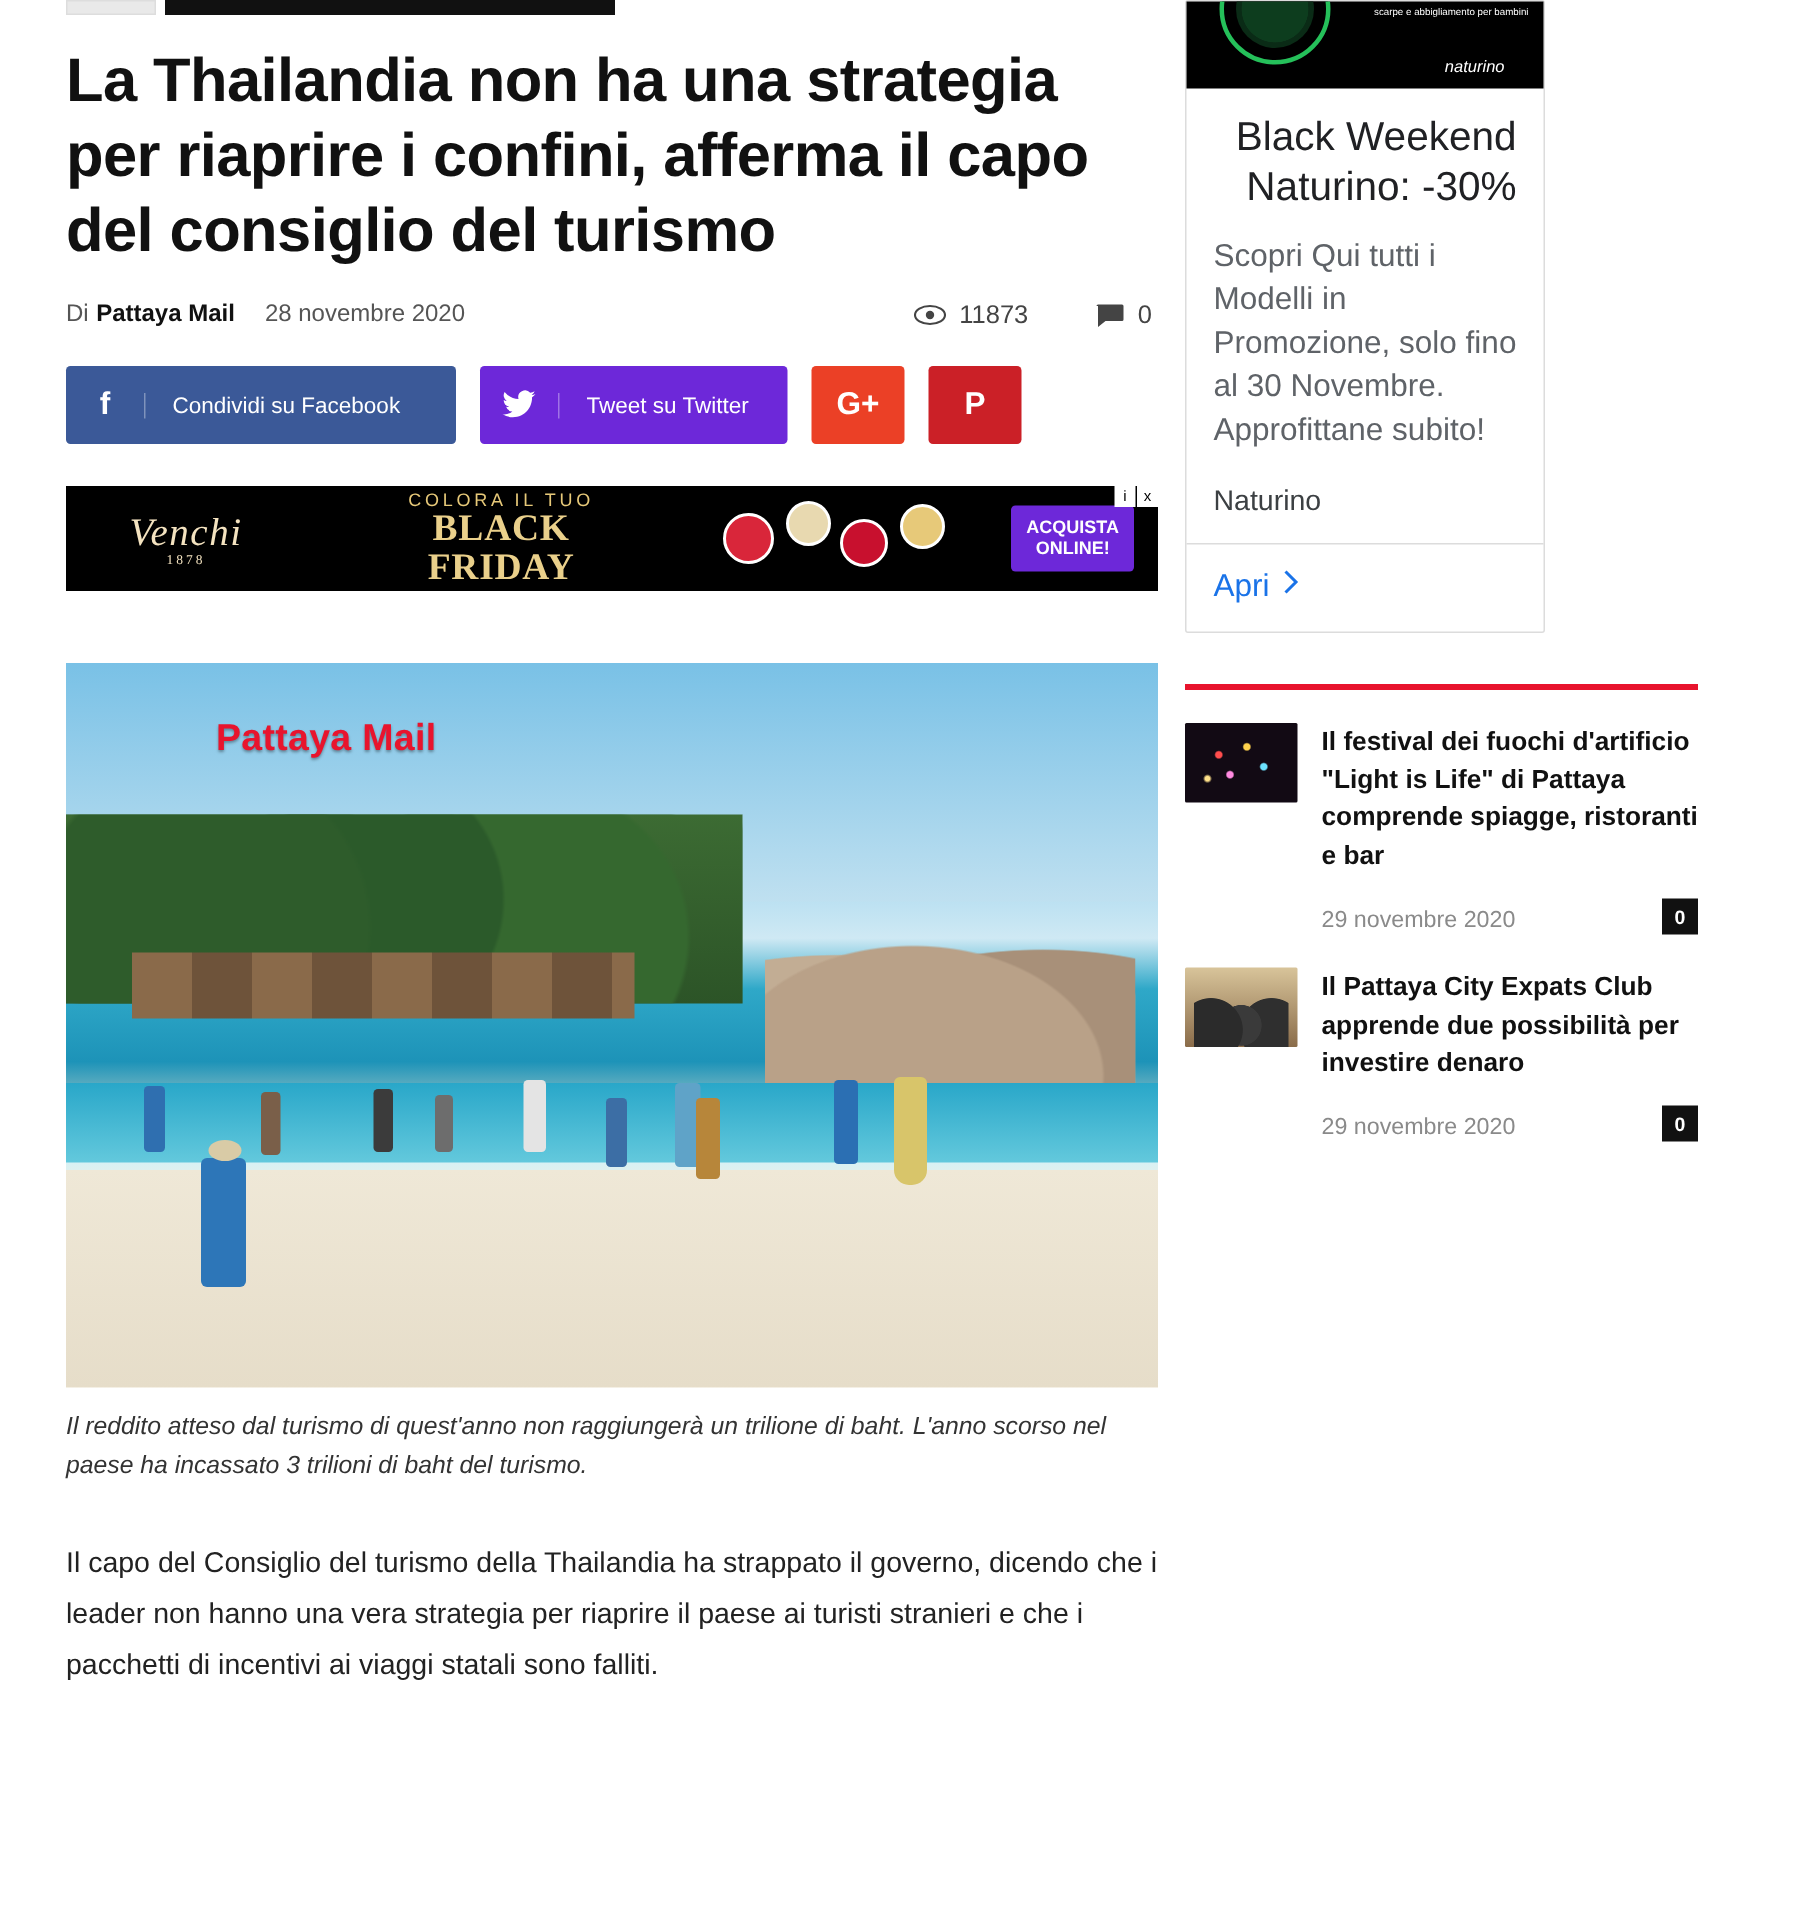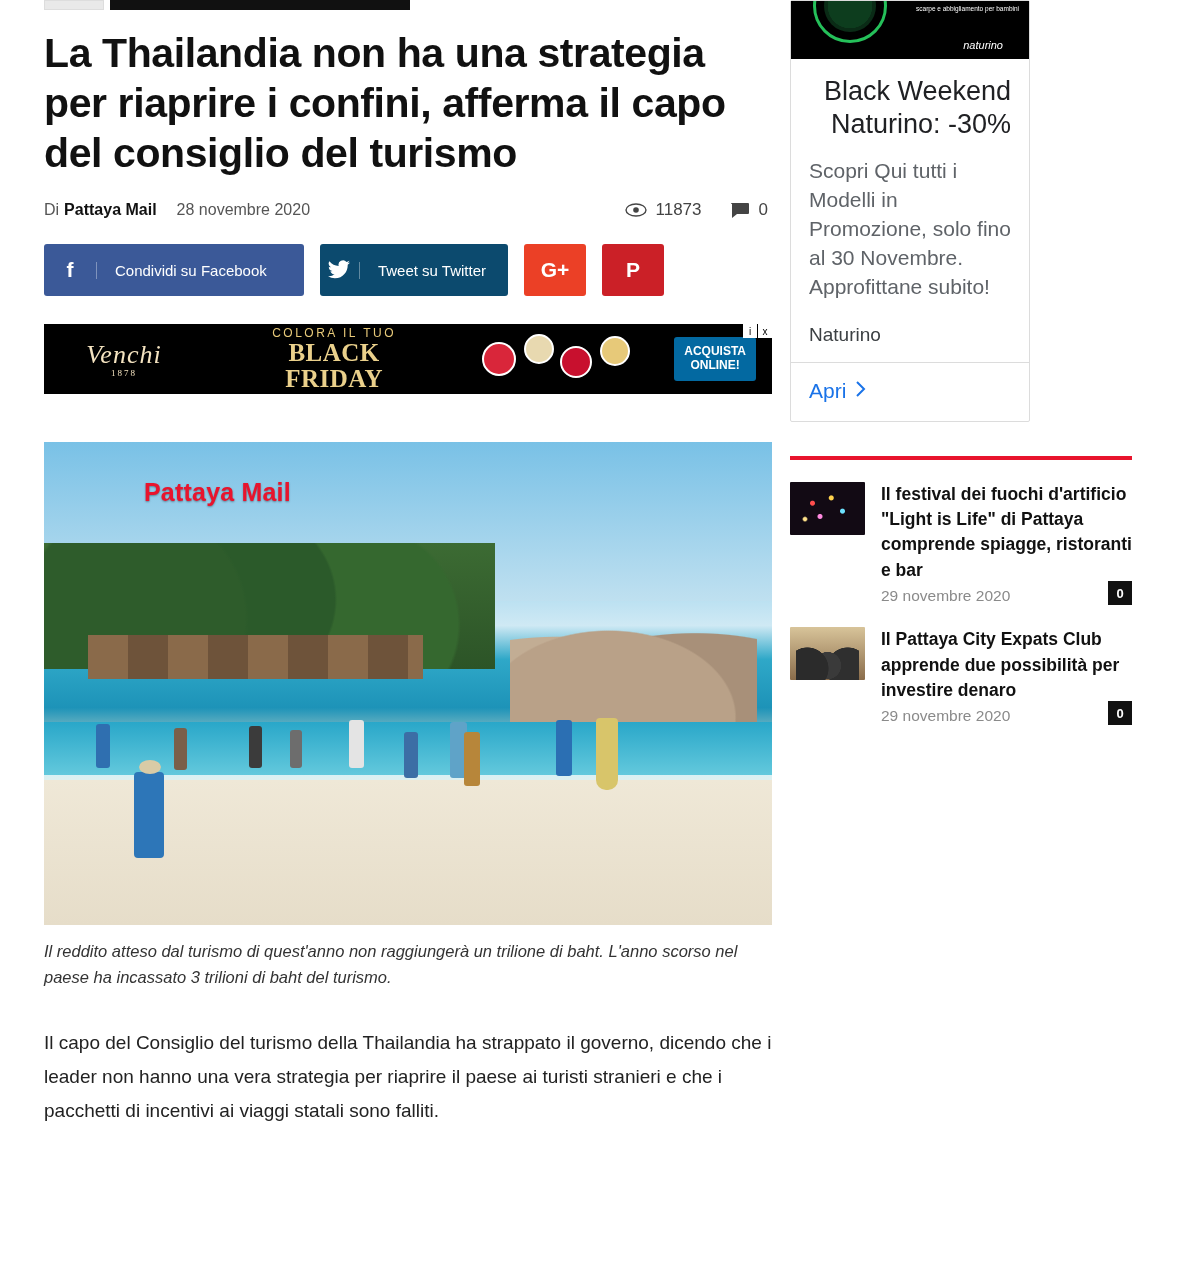--- a/index.html
+++ b/index.html
@@ -33,36 +33,36 @@
   }
 
   .byline-row {
     display: flex; align-items: center;
     margin-top: 22px;
     font-size: 16px; color: #555;
   }
   .byline-row .author { color:#111; font-weight: 700; }
   .byline-row .di { margin-right: 5px; }
   .byline-row .date { margin-left: 20px; color:#555; }
-  .metrics { margin-left: auto; display:flex; align-items:center; gap: 28px; padding-right: 22px;}
+  .metrics { margin-left: auto; display:flex; align-items:center; gap: 44px; padding-right: 22px;}
   .metric { display:flex; align-items:center; gap: 9px; font-size: 17px; color:#444; }
   .metric svg { display:block; }
 
   .share-row { display:flex; gap: 16px; margin-top: 24px; }
   .share-btn {
     height: 52px; border-radius: 3px; display:flex; align-items:center;
     color:#fff; font-size: 15px; cursor:pointer; user-select:none;
   }
   .share-btn .ic {
     width: 52px; display:flex; align-items:center; justify-content:center;
     font-weight:700; font-size: 21px;
   }
   .share-btn .lbl { padding: 0 22px 0 4px; white-space:nowrap; }
   .fb { background:#3b5998; width: 260px; }
-  .tw { background:#0c4a6e; width: 188px; }
+  .tw { background:#6d28d9; width: 205px; }
   .gp { background:#eb4026; width: 62px; justify-content:center; }
   .pin{ background:#cb2027; width: 62px; justify-content:center; }
   .fb .lbl, .tw .lbl { border-left: 1px solid rgba(255,255,255,.35); padding-left: 18px; }
 
   
   .ad-banner {
     margin-top: 28px; width: 728px; height: 70px; background:#000;
     position:relative; display:flex; align-items:center; overflow:hidden;
   }
   .ad-venchi {
@@ -75,21 +75,21 @@
   .ad-mid .m1 { color:#e7c979; font-size:12px; letter-spacing:2.5px; }
   .ad-mid .m2 {
     color:#ead08b; font-size: 25px; font-weight:700; line-height:1.05;
     font-family:"Liberation Serif", serif; letter-spacing:.5px;
   }
   .ad-orn { width: 210px; height:70px; position:relative; }
   .orn-ball {
     position:absolute; border-radius:50%; border:2px solid #fff;
   }
   .ad-cta {
-    background:#0369a1; color:#fff; font-size: 12px; font-weight:700;
+    background:#6d28d9; color:#fff; font-size: 12px; font-weight:700;
     text-align:center; line-height:1.15; padding: 8px 10px; border-radius:3px;
     margin-right: 16px;
   }
   .ad-corner { position:absolute; top:0; right:0; display:flex; }
   .ad-corner span {
     width: 14px; height: 14px; background:#fff; color:#000; font-size:10px;
     display:flex; align-items:center; justify-content:center; margin-left:1px;
   }
 
   
@@ -186,21 +186,21 @@
   .thumb.people::after{
     content:""; position:absolute; left:6px; bottom:0; width:63px; height:38px;
     background: radial-gradient(circle at 18% 70%, #2b2b2b 0 36%, transparent 37%),
                 radial-gradient(circle at 50% 62%, #3a3a3a 0 34%, transparent 35%),
                 radial-gradient(circle at 82% 70%, #2f2f2f 0 36%, transparent 37%);
   }
   .story-main { flex:1; }
   .story-title {
     font-size: 17.5px; font-weight: 700; line-height: 1.45; color:#111;
   }
-  .story-date { font-size: 15.5px; color:#8a8a8a; margin-top: 4px; }
+  .story-date { font-size: 15.5px; color:#8a8a8a; margin-top: 22px; }
   .cmt-badge {
     position:absolute; right:0; bottom:0; width: 24px; height: 24px;
     background:#111; color:#fff; font-size: 13px; font-weight:700;
     display:flex; align-items:center; justify-content:center;
   }
 </style>
 </head>
 <body>
 
 <div class="page">

